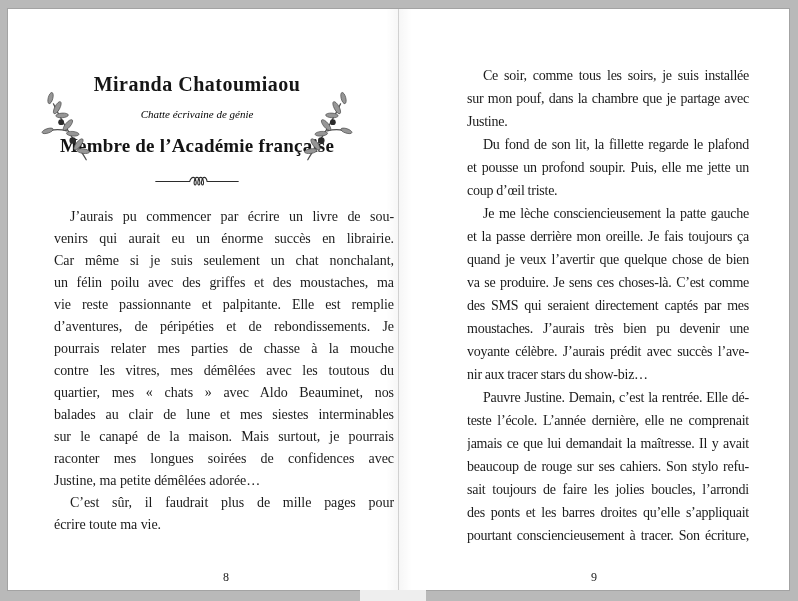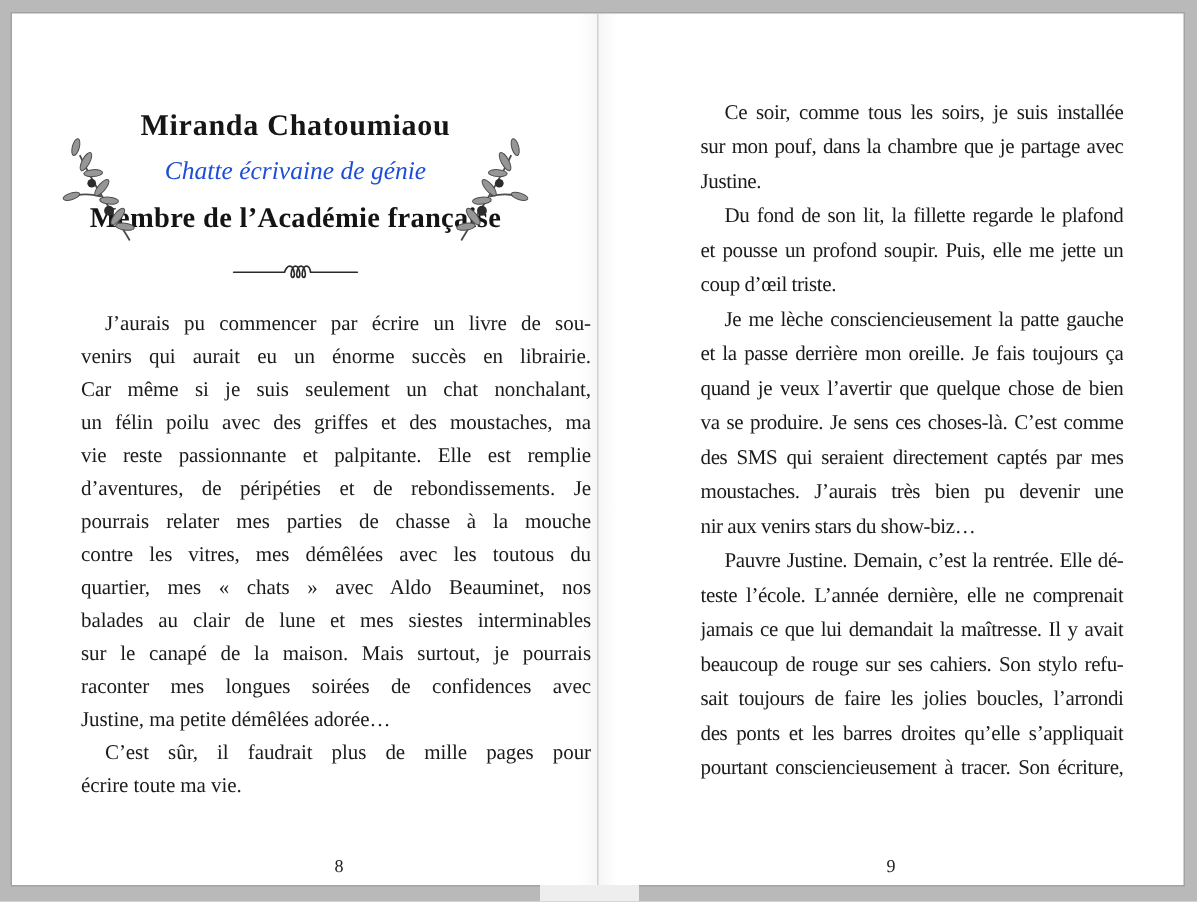--- a/index.html
+++ b/index.html
@@ -21,21 +21,21 @@
   .gutter-shade {
     position: absolute; top: 0; height: 100%; width: 26px; left: 378px;
     background: linear-gradient(90deg, rgba(0,0,0,0) 0%, rgba(0,0,0,0.035) 50%, rgba(0,0,0,0) 100%);
     pointer-events: none;
   }
   .notch { position: absolute; left: 360px; top: 590px; width: 66px; height: 11px; background: #eeeeee; }
 
   
   .header { position: absolute; left: 28px; top: 63px; width: 322px; text-align: center; color: #161616; }
   .title { font-size: 20px; font-weight: bold; letter-spacing: .5px; line-height: 24px; }
-  .subtitle { margin-top: 9px; font-style: italic; font-size: 17px; line-height: 18px; color: #1d4ed8; }
+  .subtitle { margin-top: 9px; font-style: italic; font-size: 11px; line-height: 18px; color: #000000; }
   .affiliation { margin-top: 12px; font-size: 19px; font-weight: bold; letter-spacing: .2px; color: #141414; }
   .divider-wrap { margin-top: 17px; height: 16px; }
   .branch { position: absolute; top: 18px; width: 54px; height: 74px; }
   .branch-left { left: 2px; }
   .branch-right { right: 2px; transform: scaleX(-1); }
 
   
   .text-column { position: absolute; font-size: 14px; color: #1b1b1b; }
   .col-left  { left: 46px; top: 197px; width: 340px; --lh: 22px; }
   .col-right { left: 40px; top: 55px;  width: 310px; --lh: 23px; }
@@ -154,21 +154,22 @@
             <div class="line">et pousse un profond soupir. Puis, elle me jette un</div>
             <div class="line last">coup d’œil triste.</div>
           </div>
           <div class="paragraph">
             <div class="line first">Je me lèche consciencieusement la patte gauche</div>
             <div class="line">et la passe derrière mon oreille. Je fais toujours ça</div>
             <div class="line">quand je veux l’avertir que quelque chose de bien</div>
             <div class="line">va se produire. Je sens ces choses-là. C’est comme</div>
             <div class="line">des SMS qui seraient directement captés par mes</div>
             <div class="line">moustaches. J’aurais très bien pu devenir une</div>
-            <div class="line last">nir aux venirs stars du show-biz…</div>
+            <div class="line">voyante célèbre. J’aurais prédit avec succès l’ave-</div>
+            <div class="line last">nir aux tracer stars du show-biz…</div>
           </div>
           <div class="paragraph">
             <div class="line first">Pauvre Justine. Demain, c’est la rentrée. Elle dé-</div>
             <div class="line">teste l’école. L’année dernière, elle ne comprenait</div>
             <div class="line">jamais ce que lui demandait la maîtresse. Il y avait</div>
             <div class="line">beaucoup de rouge sur ses cahiers. Son stylo refu-</div>
             <div class="line">sait toujours de faire les jolies boucles, l’arrondi</div>
             <div class="line">des ponts et les barres droites qu’elle s’appliquait</div>
             <div class="line">pourtant consciencieusement à tracer. Son écriture,</div>
           </div>

